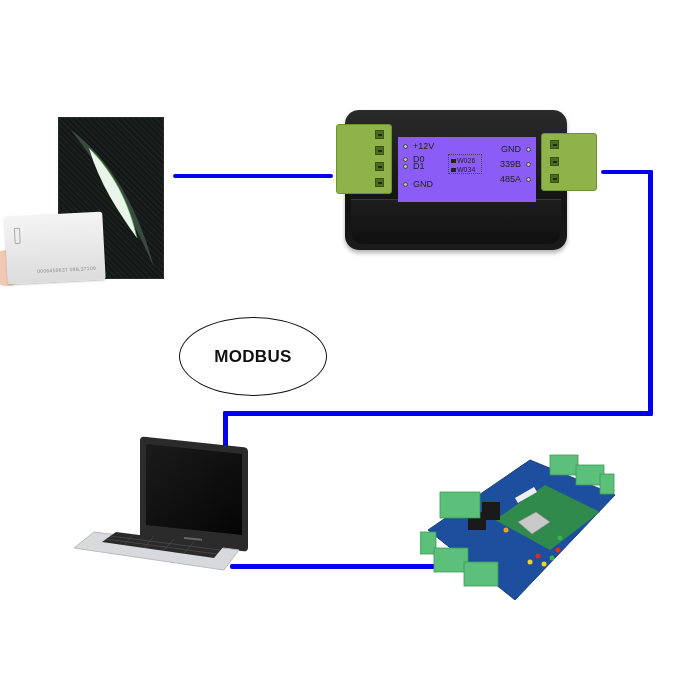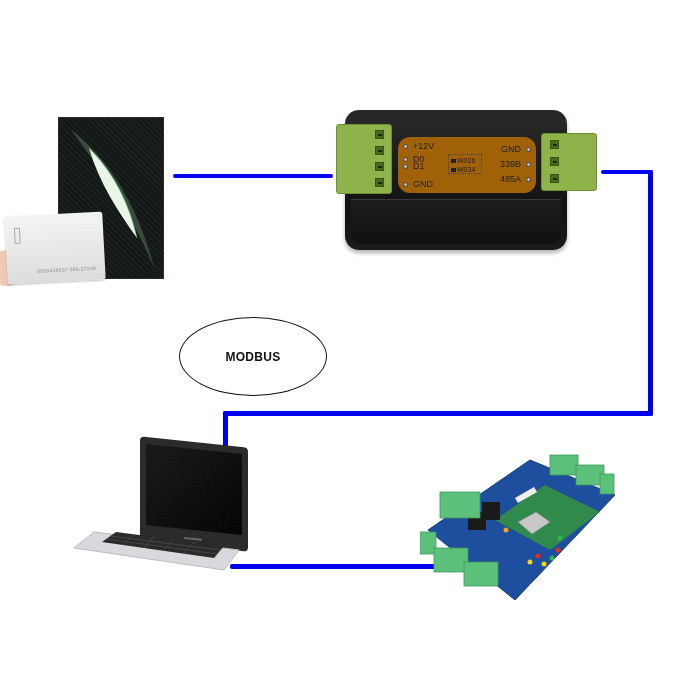--- a/index.html
+++ b/index.html
@@ -12,33 +12,33 @@
   .reader .texture{position:absolute;inset:0;background:repeating-linear-gradient(45deg,#1a201d 0 2px,#131715 2px 4px);}
   .reader svg{position:absolute;left:0;top:0;}
   .card{left:6px;top:214px;width:98px;height:68px;background:linear-gradient(180deg,#f4f4f4,#dcdcdc);transform:rotate(-3deg);border-radius:3px;box-shadow:0 1px 2px rgba(0,0,0,0.25);}
   .card .slot{position:absolute;left:9px;top:12px;width:4px;height:14px;border:1px solid #aaa;border-radius:1px;}
   .card .num{position:absolute;left:30px;bottom:9px;font-size:5px;color:#888;letter-spacing:0.3px;white-space:nowrap;}
   .finger{left:-6px;top:250px;width:26px;height:36px;background:#f0c9b4;border-radius:12px;}
 
   
   .box{left:345px;top:110px;width:222px;height:140px;background:linear-gradient(180deg,#2a2a2a,#121212 70%,#1b1b1b);border-radius:14px;box-shadow:0 3px 4px rgba(0,0,0,0.3);}
   .box .front{position:absolute;left:6px;right:6px;bottom:6px;height:44px;border-top:1px solid #3a3a3a;border-radius:0 0 12px 12px;background:linear-gradient(180deg,#1e1e1e,#101010);}
-  .label{left:398px;top:137px;width:138px;height:56px;background:#a16207;border-radius:12px;font-size:9px;color:#222;}
+  .label{left:398px;top:137px;width:138px;height:65px;background:#8b5cf6;border-radius:0;font-size:9px;color:#222;}
   .label .row{position:absolute;display:flex;align-items:center;gap:5px;white-space:nowrap;}
   .label .dot{width:5px;height:5px;border-radius:50%;border:1px solid #444;box-sizing:border-box;background:#bbb;display:inline-block;}
   .label .codes{position:absolute;left:50px;top:17px;width:34px;height:20px;border:1px dotted #444;font-size:7px;line-height:9px;padding:1px 0 0 2px;box-sizing:border-box;}
   .label .codes span.sq{display:inline-block;width:5px;height:4px;background:#222;margin-right:1px;vertical-align:middle;}
 
   .term{background:#8fb24a;border:1px solid #6f8f35;box-sizing:border-box;}
   .term .hole{position:absolute;width:9px;height:9px;background:#4d6a1e;border:1px solid #3b5215;box-sizing:border-box;}
   .term .hole::after{content:"";position:absolute;left:2px;top:3px;width:4px;height:2px;background:#1f2a0c;}
 
   
   .modbus-ellipse{left:179px;top:317px;width:148px;height:79px;border:1px solid #111;border-radius:50%;box-sizing:border-box;display:flex;align-items:center;justify-content:center;}
-  .modbus-ellipse span{font-weight:bold;font-size:12px;color:#111;letter-spacing:0.3px;}
+  .modbus-ellipse span{font-weight:bold;font-size:17px;color:#111;letter-spacing:0.3px;}
 
   
   .laptop-screen{left:140px;top:442px;width:108px;height:104px;background:#2b2b2b;border-radius:4px;transform:skewY(6deg);}
   .laptop-screen .display{position:absolute;left:6px;top:7px;right:6px;bottom:16px;background:linear-gradient(135deg,#1b1b1b,#050505);}
   .laptop-screen .brand{position:absolute;left:44px;bottom:6px;width:18px;height:2px;background:#666;}
   .laptop-base{left:74px;top:520px;width:170px;height:52px;}
 
   
   .board{left:420px;top:450px;width:200px;height:150px;}
 </style>

